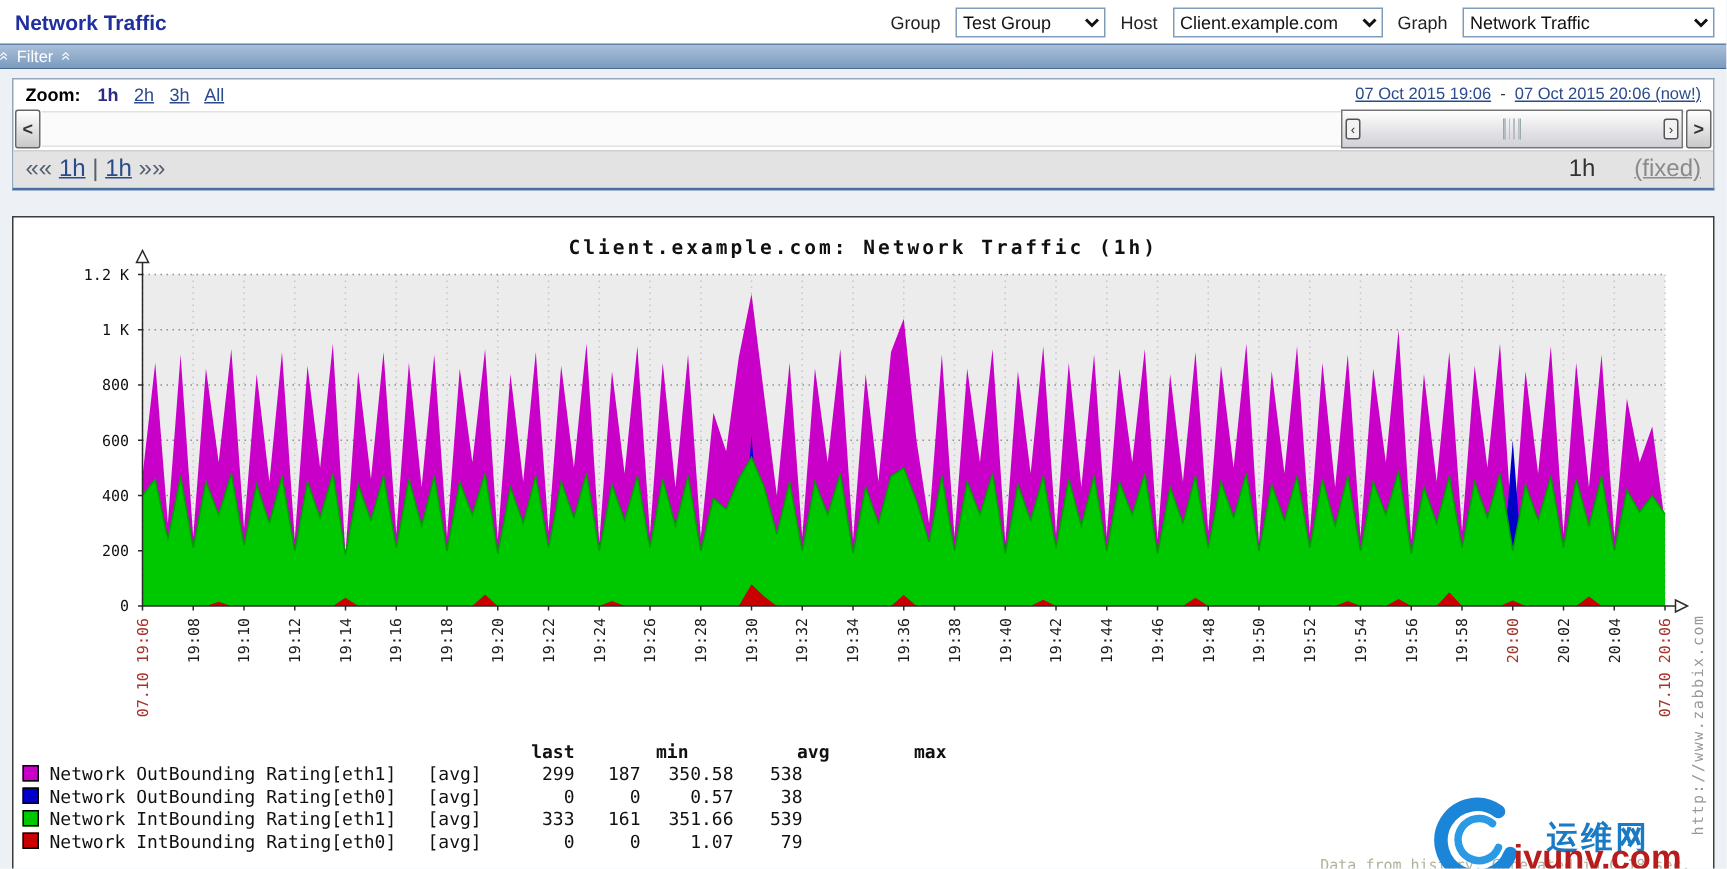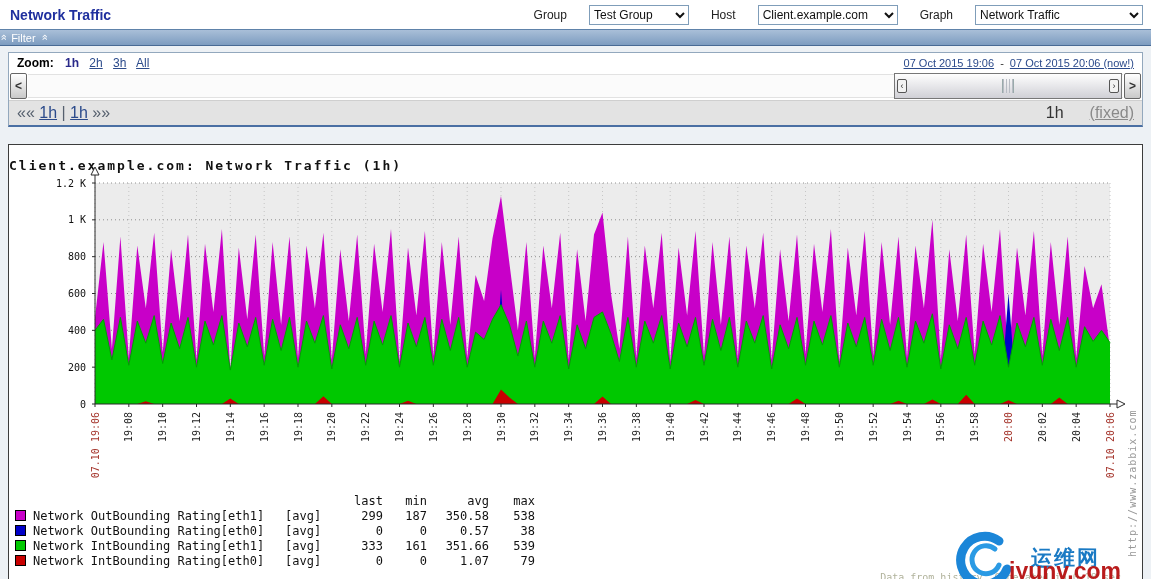--- a/index.html
+++ b/index.html
@@ -3,21 +3,21 @@
 <meta charset="utf-8">
 <style>
   * { margin:0; padding:0; box-sizing:border-box; }
   html,body { width:1151px; height:579px; overflow:hidden; background:#edf1f5;
               font-family:"Liberation Sans", sans-serif; }
 
   
   .topbar { height:29px; background:#fff; display:flex; align-items:center;
             justify-content:space-between; padding:0 8px 0 10px; }
   .page-title { font-size:14px; font-weight:bold; color:#1f2f9e; }
-  .top-controls { display:flex; align-items:center; gap:22px; font-size:12px; color:#222; }
+  .top-controls { display:flex; align-items:center; gap:10px; font-size:12px; color:#222; }
   .top-controls select { font-size:12px; height:20px; border:1px solid #7f9db9;
                          background:#fff; color:#111; font-family:"Liberation Sans",sans-serif; }
   .sel-group { width:100px; } .sel-host { width:140px; } .sel-graph { width:168px; }
 
   
   .filterbar { height:17px; background:linear-gradient(#a9bfd8,#7d9cc0);
                border-top:1px solid #5e82aa; border-bottom:1px solid #486a94;
                color:#fff; font-size:11px; display:flex; align-items:center;
                gap:5px; cursor:pointer; }
   .up-chevron { display:inline-block; transform:rotate(-90deg); font-size:11px; line-height:1; }
@@ -54,38 +54,38 @@
              background:repeating-linear-gradient(90deg,#b8bcc4 0 1px,transparent 1px 3px); }
 
   .zp-row3 { background:#e3e3e3; border-top:1px solid #cfcfcf; padding:3px 8px;
              font-size:16px; display:flex; justify-content:space-between; color:#56606e; }
   .zp-row3 .right { display:flex; gap:26px; align-items:center; color:#333; }
   a.fixed-lnk { color:#8a8a8a; text-decoration:underline; cursor:pointer; }
 
   
   .chart-box { position:relative; margin:17px 8px 0 8px; height:460px;
                background:#fff; border:1px solid #3c3c3c; }
-  .graph-title { position:absolute; top:13px; left:0; width:100%; 
+  .graph-title { position:absolute; top:13px; left:0; width:100%; text-align:center;
                  font-family:"DejaVu Sans Mono", monospace; font-size:13px;
                  font-weight:bold; letter-spacing:2px; color:#111; }
   #graph-svg { position:absolute; top:0; left:0; }
 
   .zabbix-url { position:absolute; left:1118px; top:262px; height:150px;
                 writing-mode:vertical-rl; transform:rotate(180deg);
                 font-family:"DejaVu Sans Mono", monospace; font-size:10px;
                 color:#989898; letter-spacing:1px; }
 
   
   .legend { position:absolute; left:6px; top:348px;
             font-family:"DejaVu Sans Mono", monospace; font-size:12px; color:#111; }
   .lg-row { display:flex; align-items:center; height:15px; }
   .lg-swatch { width:11px; height:11px; border:1px solid #000; margin-right:7px; flex:0 0 auto; }
   .lg-name { width:252px; } .lg-func { width:46px; }
   .lg-num { text-align:right; } .w-last{width:52px;} .w-min{width:44px;} .w-avg{width:62px;} .w-max{width:46px;}
-  .lg-head { padding-left:316px; font-weight:normal; }
+  .lg-head { padding-left:316px; font-weight:bold;gap:32px; }
 
   .footer-note { position:absolute; left:818px; top:427px; width:300px; text-align:right;
                  font-family:"DejaVu Sans Mono", monospace; font-size:10px; color:#b1b39c; }
 
   
   .watermark { position:absolute; left:938px; top:386px; width:206px; height:60px; }
   .wm-cn { position:absolute; left:84px; top:13px; font-size:21px; font-weight:bold;
            color:#1a7ac4; letter-spacing:2px; }
   .wm-site { position:absolute; left:62px; top:27px; font-size:23px; font-weight:bold;
              color:#b91c1c; font-family:"Liberation Sans", sans-serif; }

